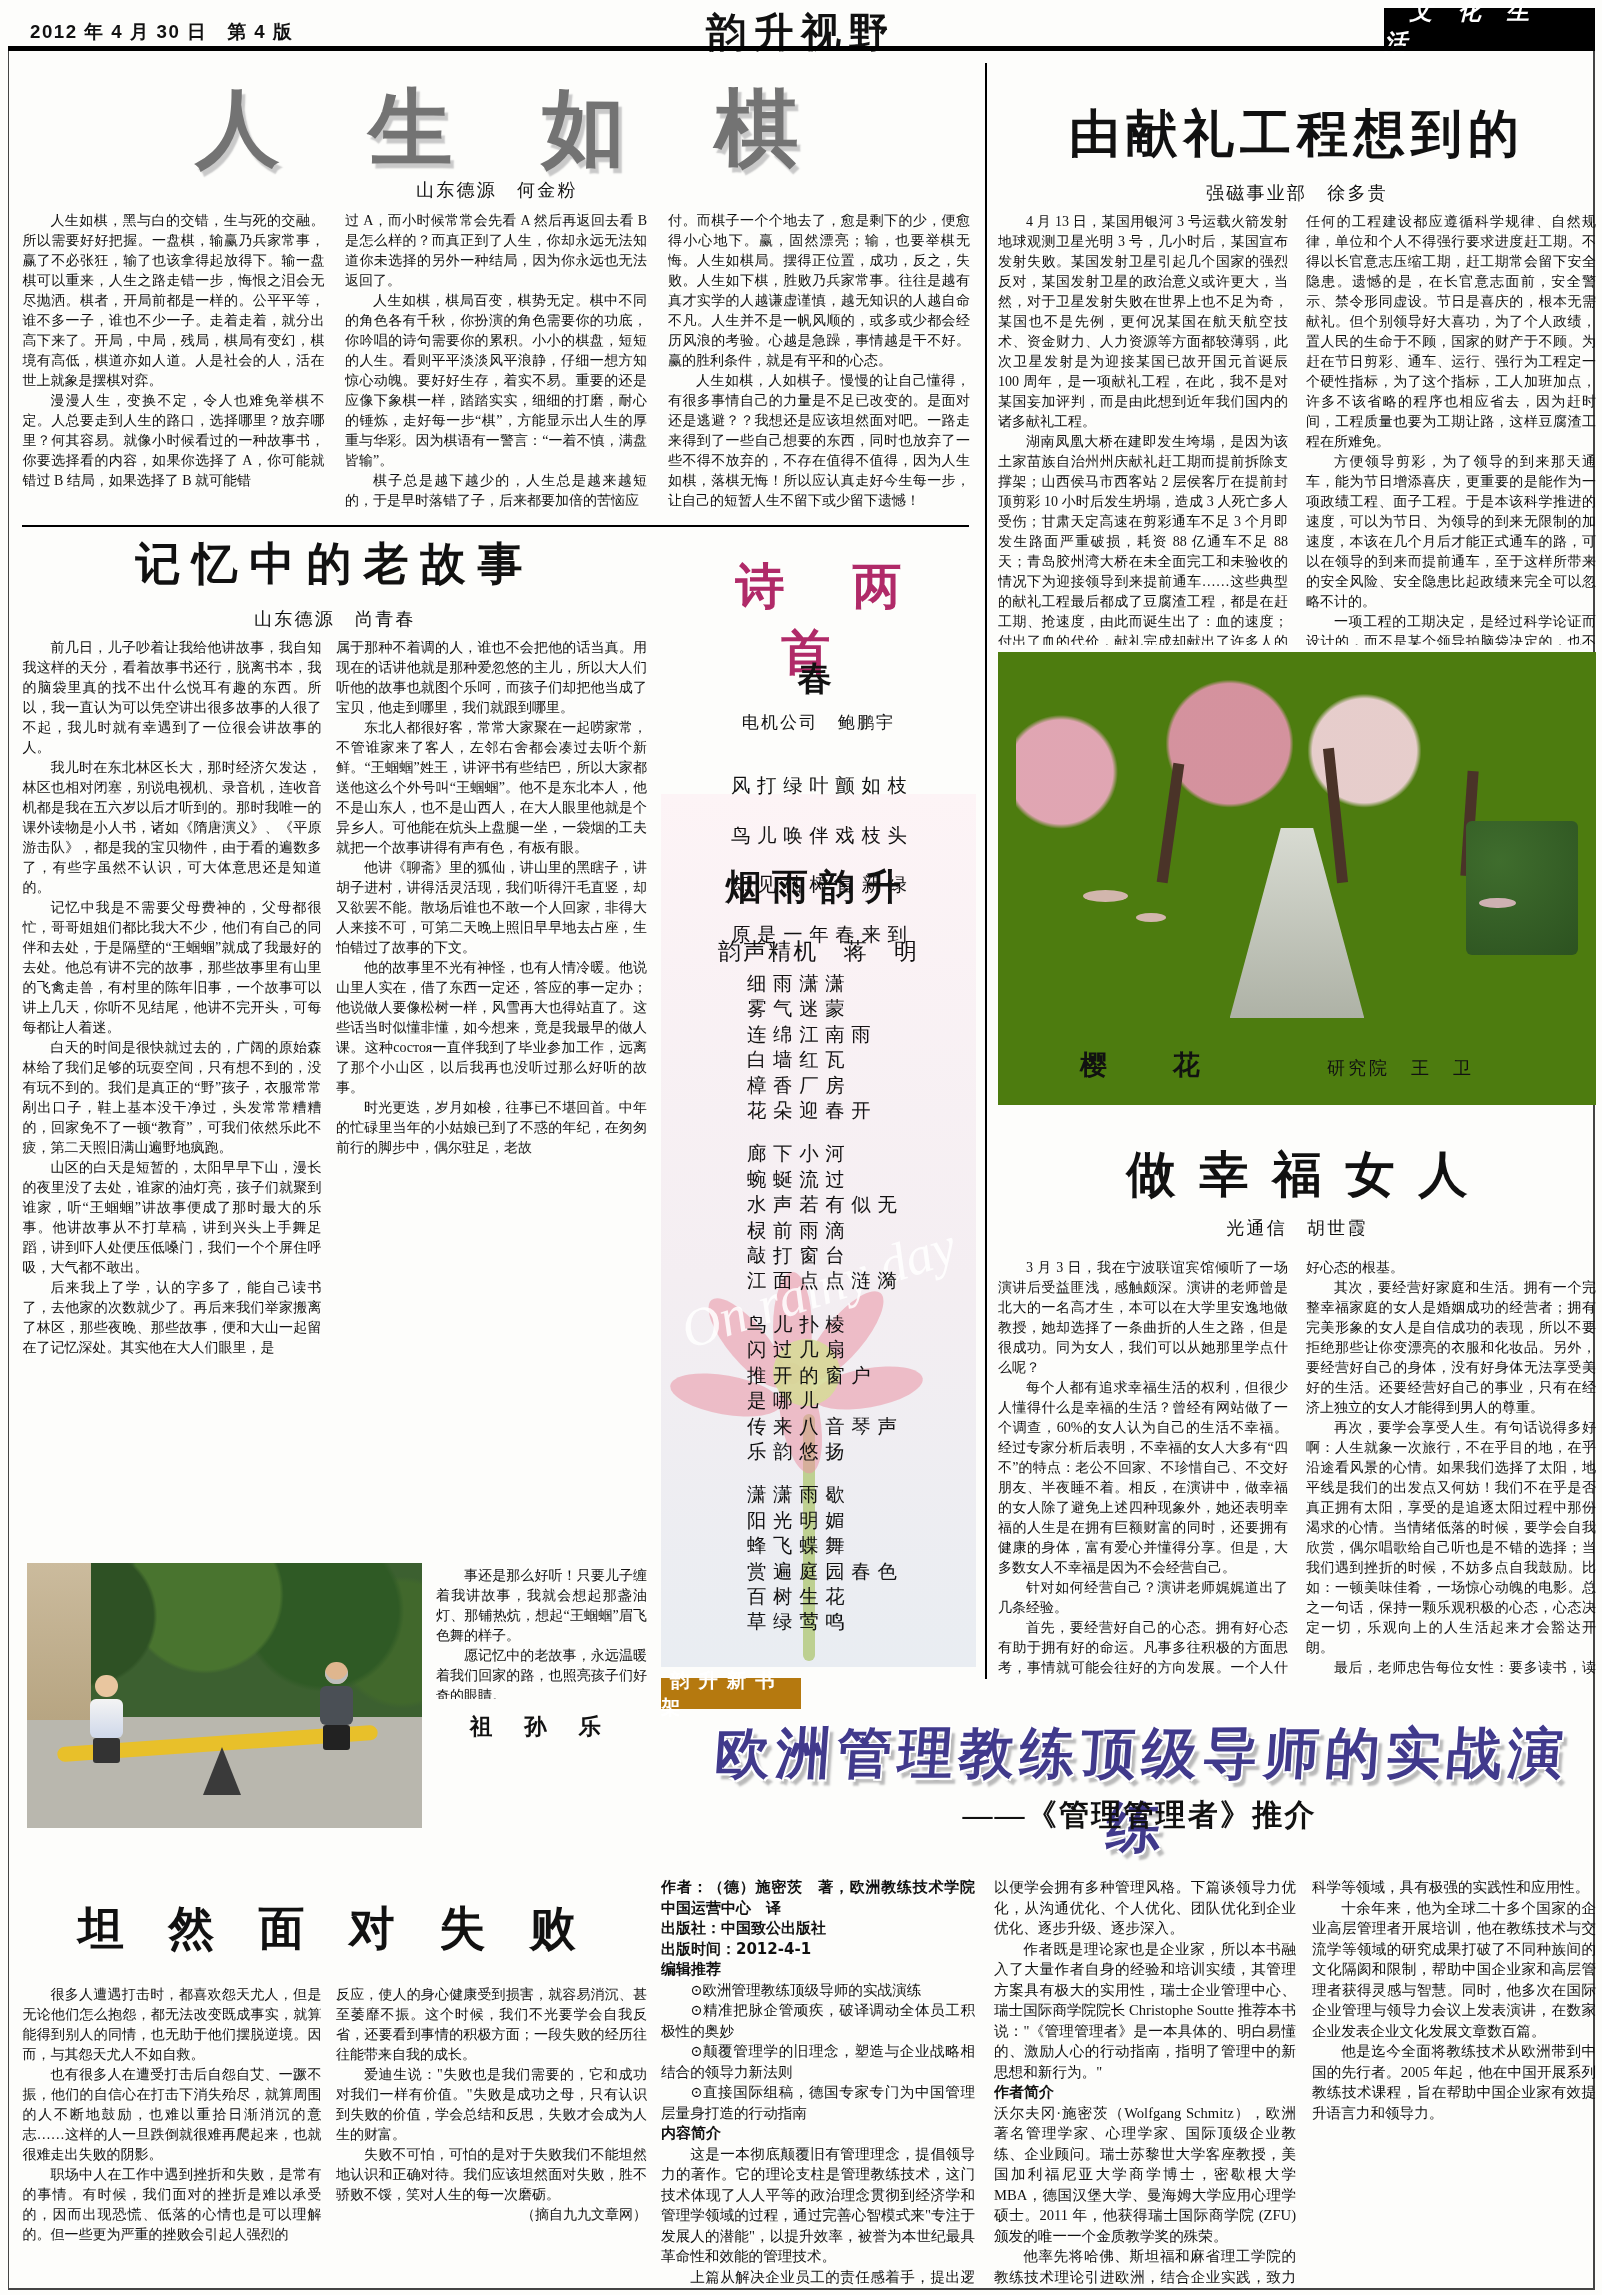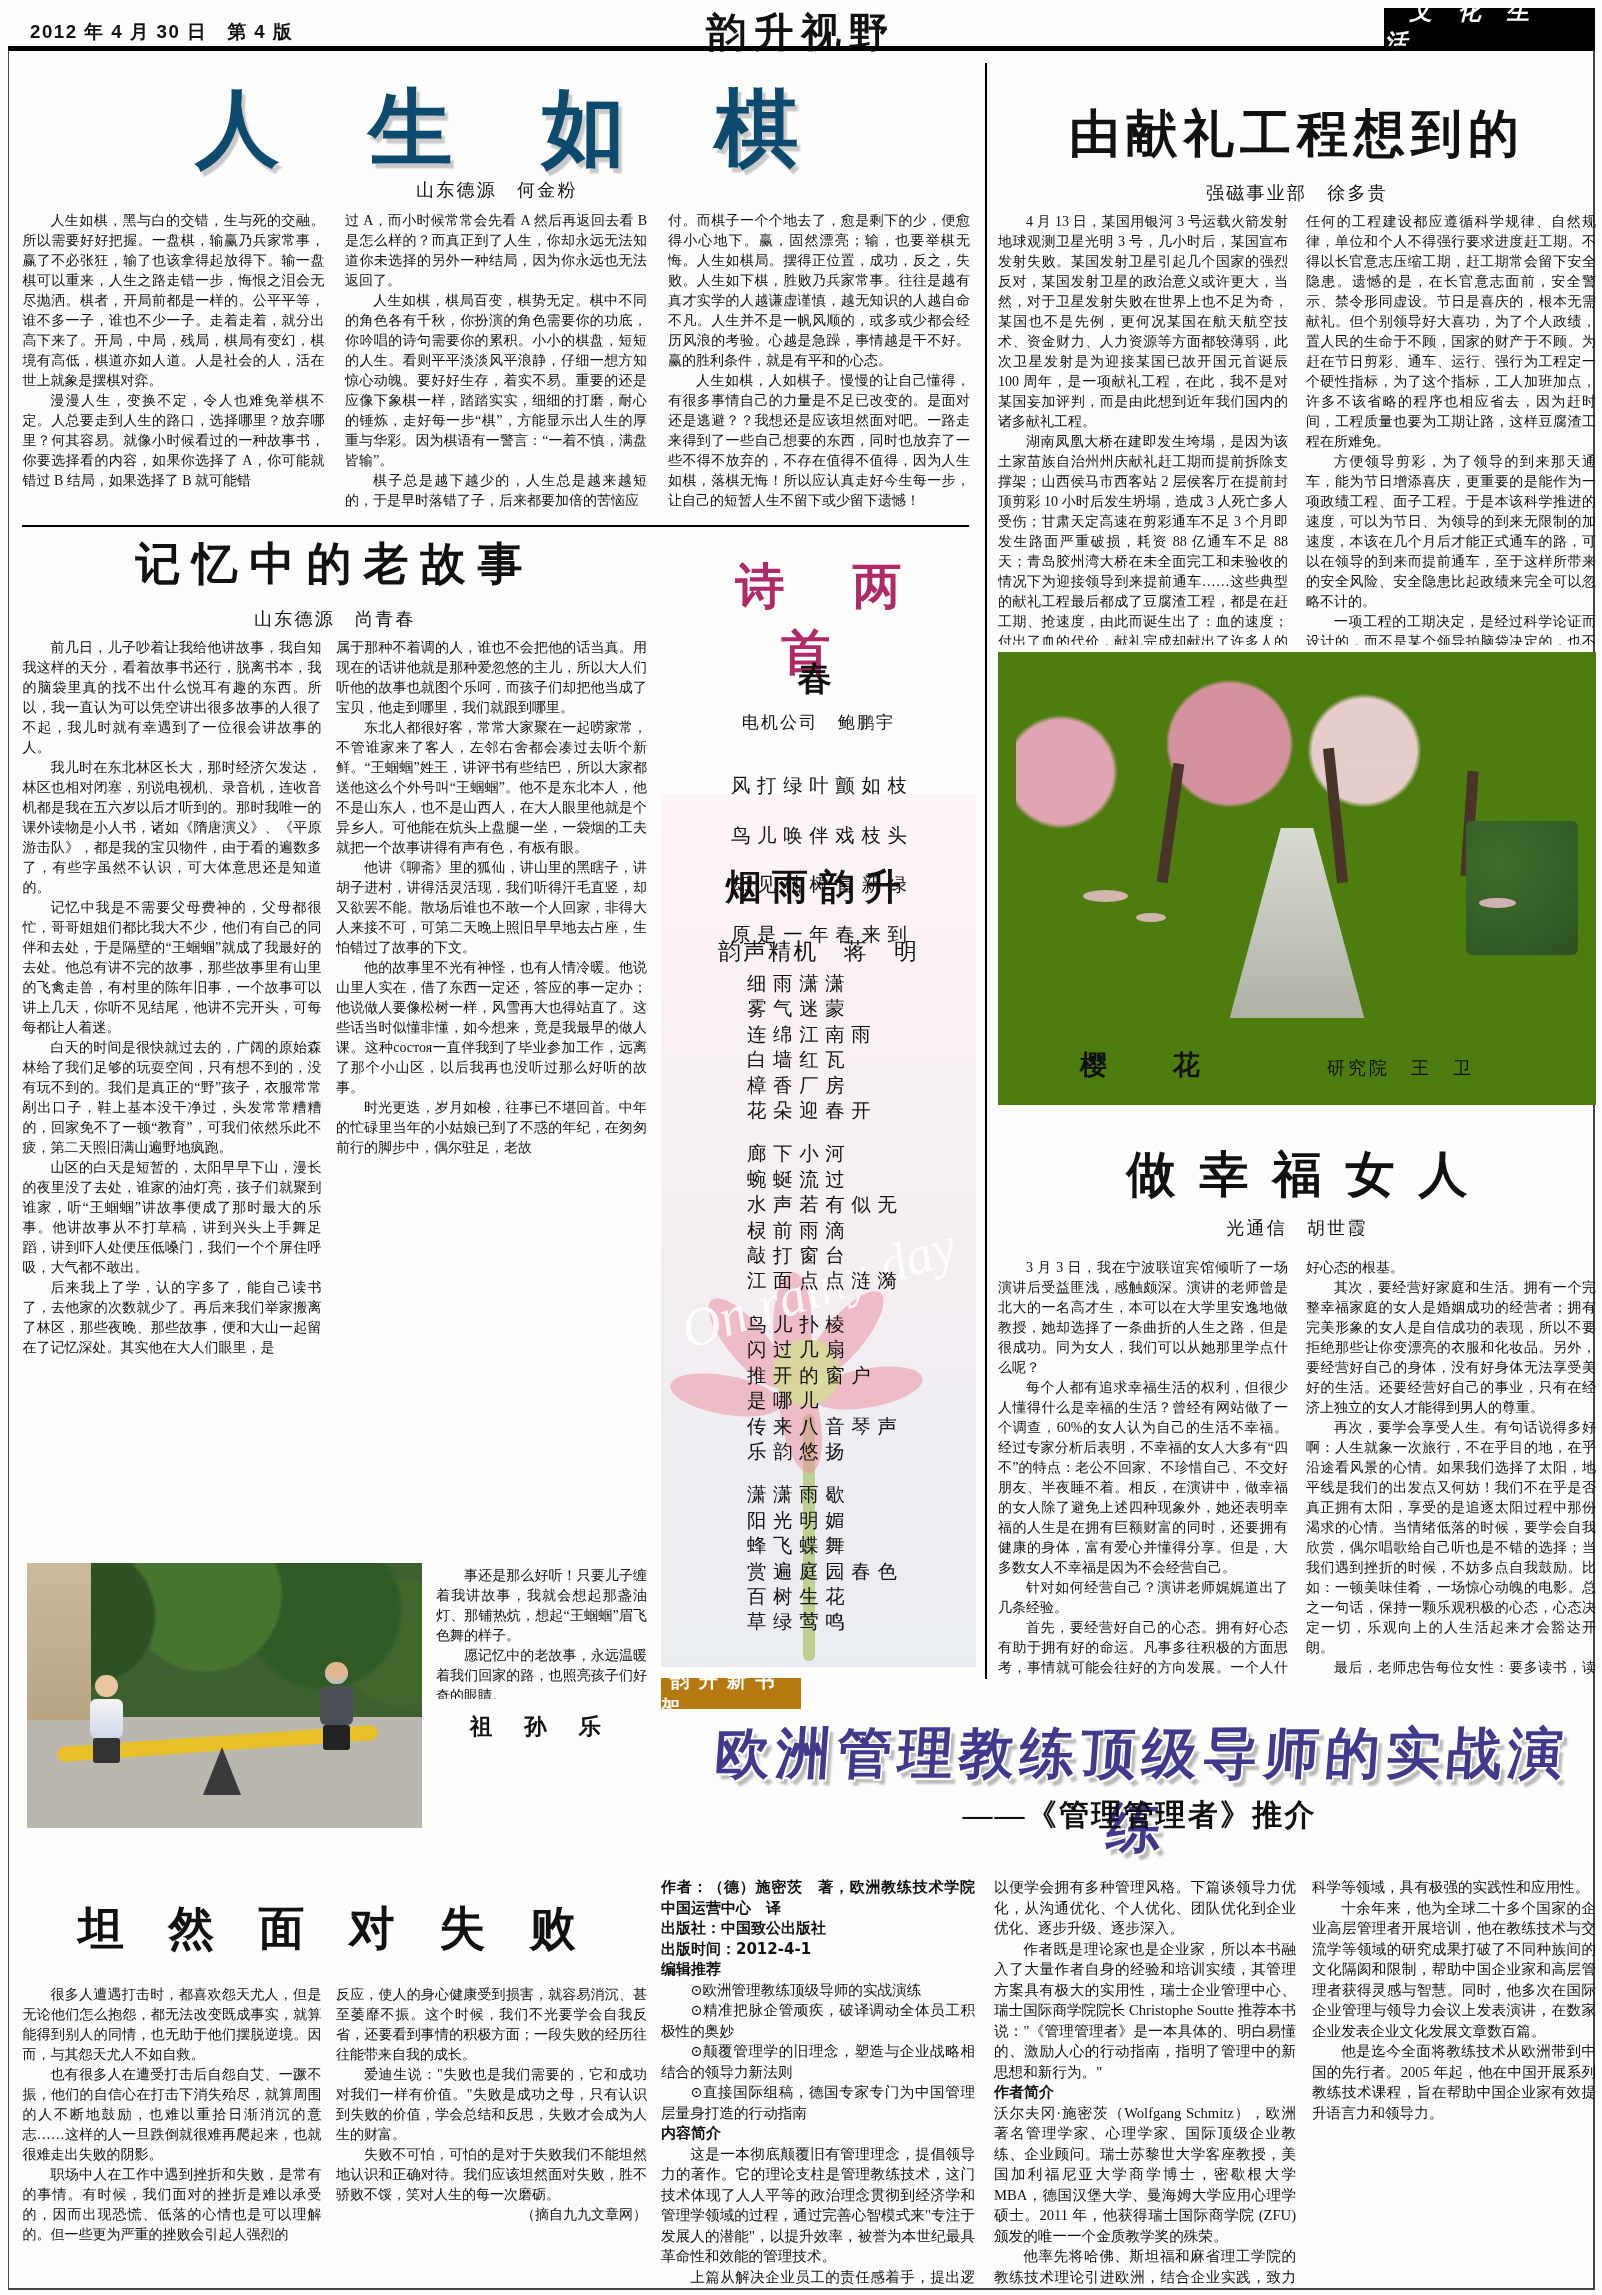--- a/index.html
+++ b/index.html
@@ -13,21 +13,21 @@
   .date{font-family:"Liberation Sans","DejaVu Sans",sans-serif;font-weight:bold;font-size:18.7px;letter-spacing:1.5px;}
   .masthead{width:100%;text-align:center;font-size:40px;font-weight:bold;letter-spacing:7.5px;font-family:"DejaVu Sans","Liberation Sans",sans-serif;}
   .sectionbox{background:#000;color:#fff;width:211px;height:39px;display:flex;align-items:center;justify-content:center;
     font-size:23px;font-weight:bold;font-style:italic;letter-spacing:25.4px;text-indent:25.4px;font-family:"Liberation Serif",serif;}
   .thickrule{background:#000;height:4.5px;}
   .vrule{background:#000;width:1.5px;}
   .hrule{background:#000;height:1.5px;}
   .frame-l,.frame-r{width:1.5px;background:#444;}
   .frame-b{height:1.5px;background:#444;}
   
-  .h-red{color:#0c4a6e;font-size:84px;font-weight:bold;letter-spacing:34px;text-indent:34px;text-align:center;
+  .h-red{color:#737373;font-size:84px;font-weight:bold;letter-spacing:34px;text-indent:34px;text-align:center;
     text-shadow:3.7px 4.5px 1.5px #c9c9c9;font-family:"Liberation Serif",serif;}
   .h-black-lg{font-size:51px;font-weight:bold;text-align:center;letter-spacing:6px;font-family:"Liberation Serif",serif;}
   .h-lishu{font-size:45px;font-weight:bold;text-align:center;letter-spacing:12px;font-family:"DejaVu Serif",serif;}
   .h-tanran{font-size:46px;font-weight:bold;text-align:center;letter-spacing:16.4px;}
   .h-poems{color:#b02a68;font-size:49px;font-weight:bold;text-align:center;letter-spacing:25.4px;text-indent:25.4px;
     font-family:"DejaVu Sans","Liberation Sans",sans-serif;}
   .h-women{font-size:49px;font-weight:bold;text-align:center;letter-spacing:24px;text-indent:24px;font-family:"DejaVu Sans",sans-serif;}
   .h-book{color:#413a8c;font-size:55px;font-weight:bold;text-align:center;letter-spacing:6px;font-family:"DejaVu Serif",serif;
     text-shadow:-1.5px -1.5px 0 #fff,1.5px -1.5px 0 #fff,-1.5px 1.5px 0 #fff,1.5px 1.5px 0 #fff,5.2px 6px 2.2px #b9b9b9;transform:skewX(-4deg);}
   .h-book-sub{font-size:30px;font-weight:bold;text-align:center;letter-spacing:2.2px;}

